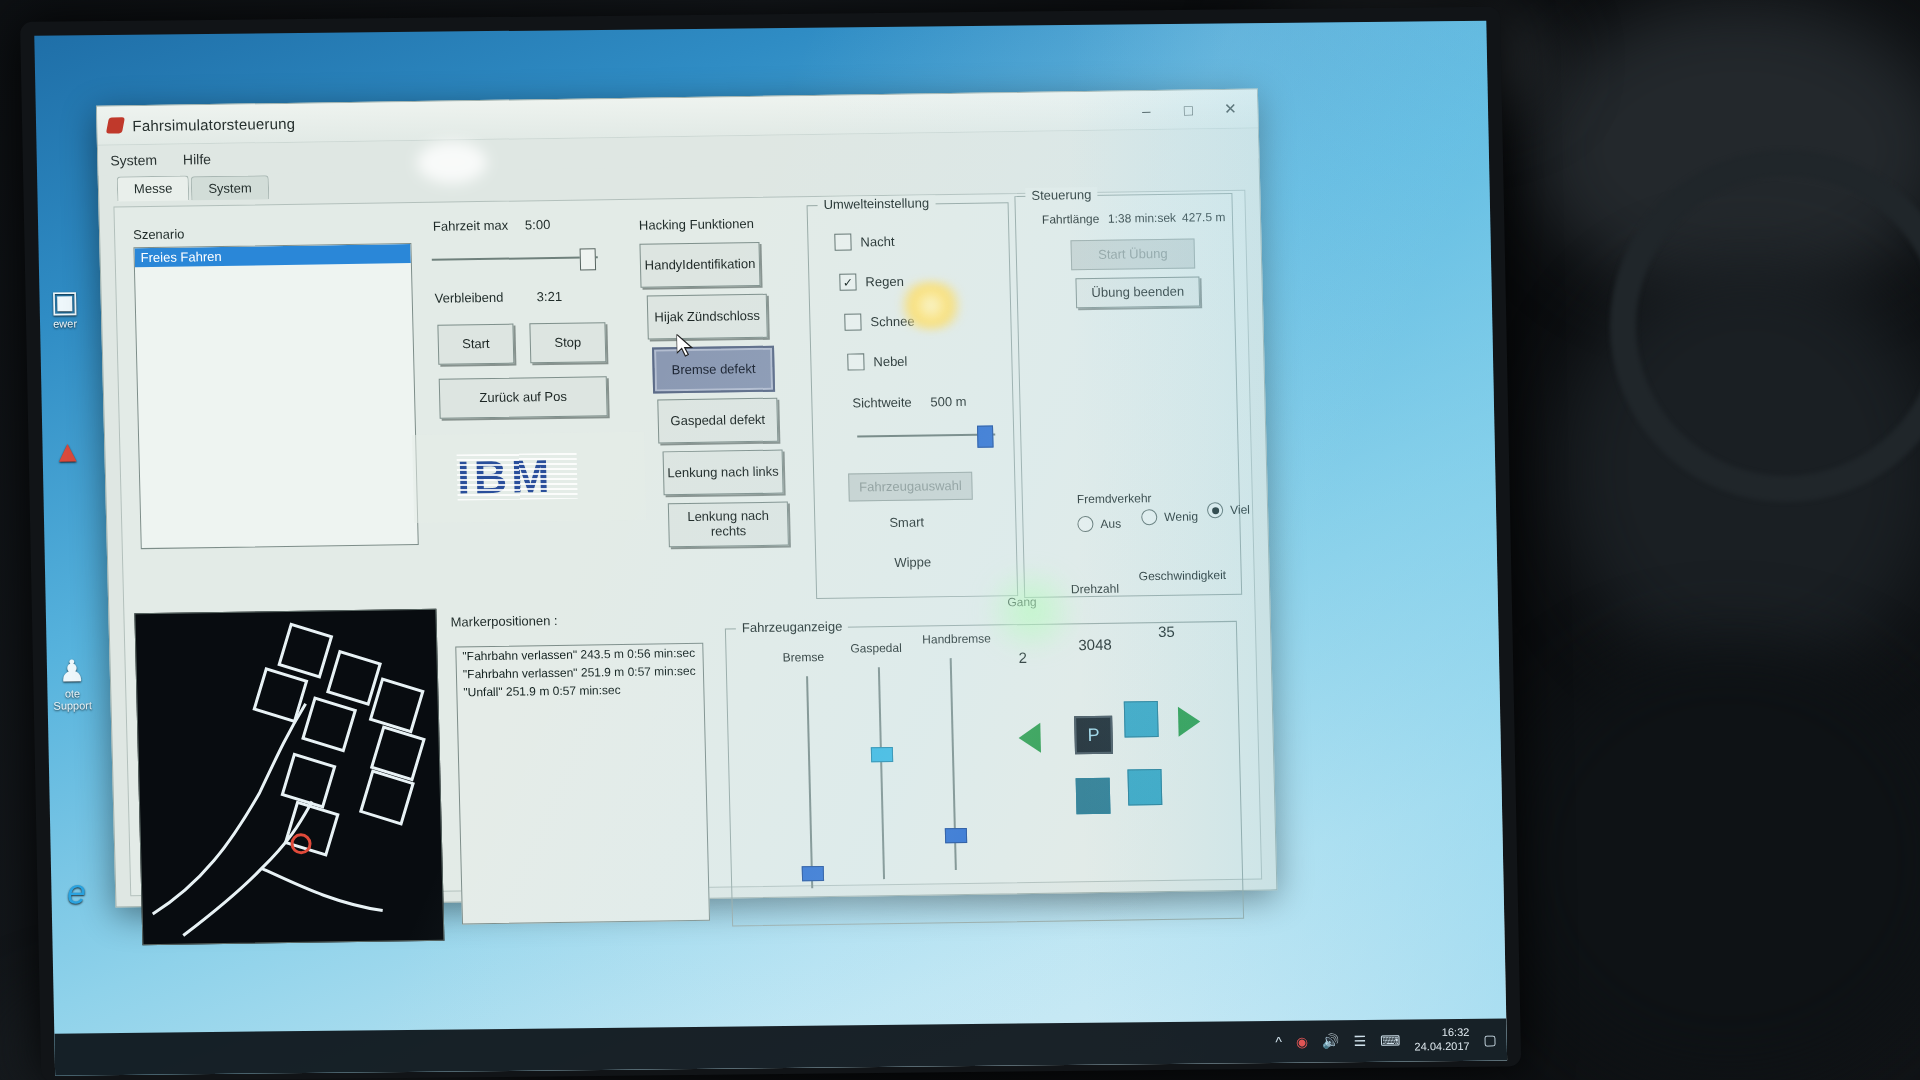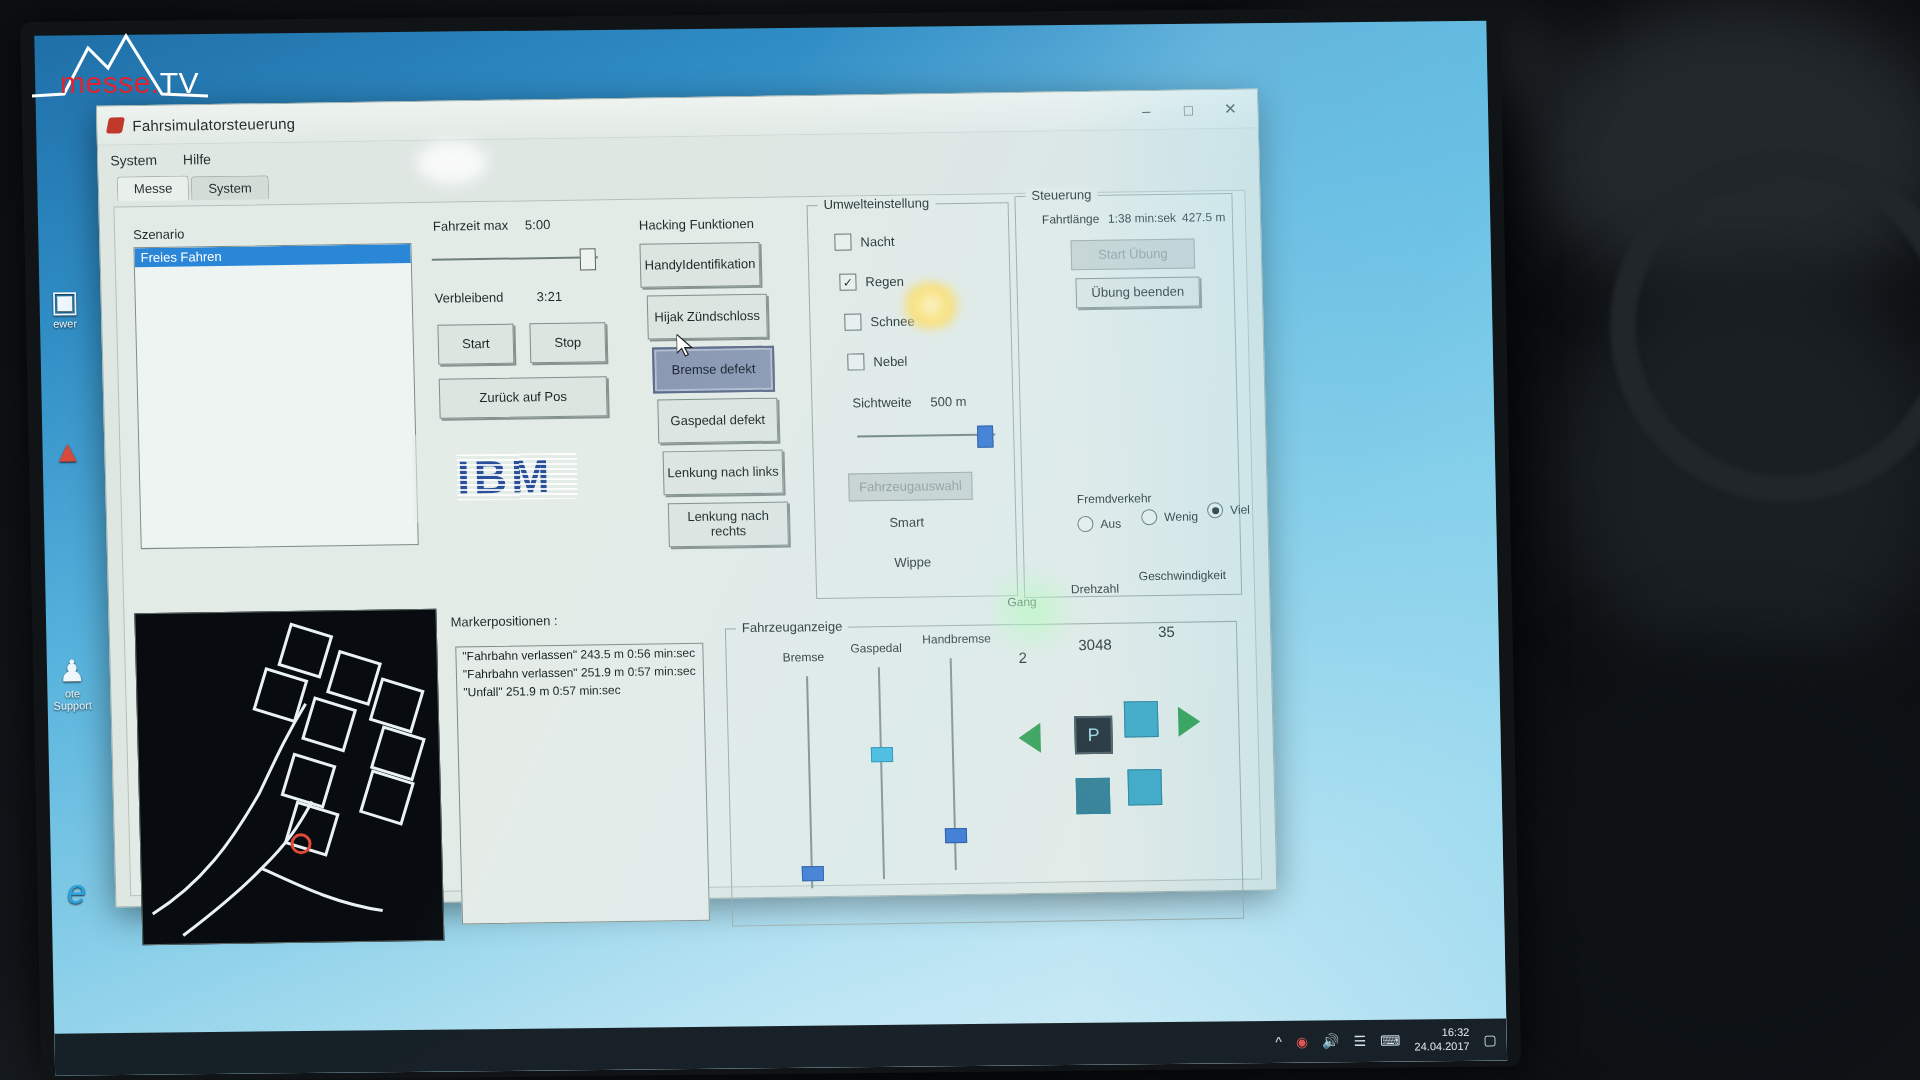--- a/index.html
+++ b/index.html
@@ -397,22 +397,14 @@
             <div>16:32</div>
             <div>24.04.2017</div>
           </div>
           <span class="trayico">▢</span>
         </div>
       </div>
 
     </div>
   </div>
 
-  <div id="wm">
-    <svg width="180" height="72" viewBox="0 0 180 72">
-      <path d="M2 68 L34 66 L58 20 L78 40 L96 8 L132 66 L178 68" fill="none" stroke="#ffffff" stroke-width="3"></path>
-    </svg>
-    <div class="txt" style="position:absolute;left:30px;top:38px;">
-      <span class="m">messe</span><span class="dot">.</span><span class="t">TV</span>
-    </div>
-  </div>
 
 </div>
 
 </body></html>

